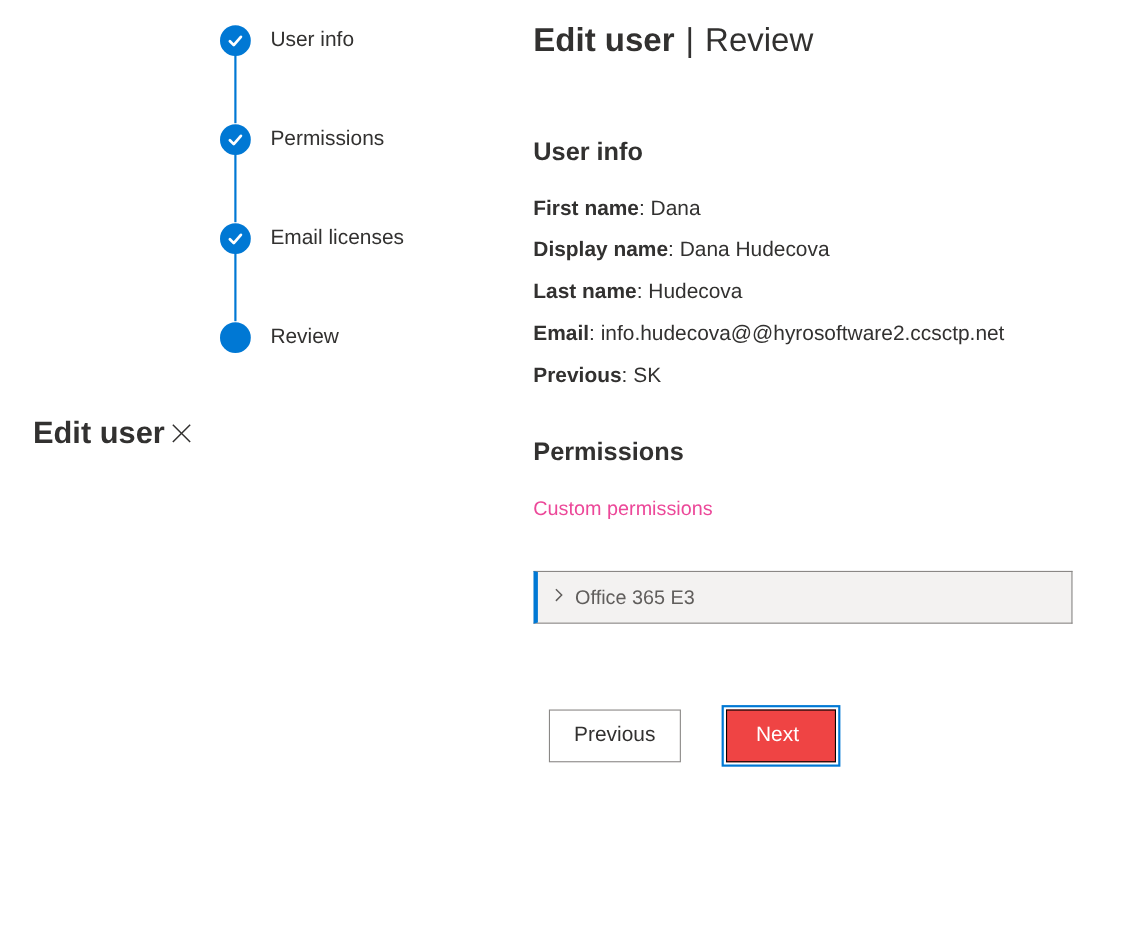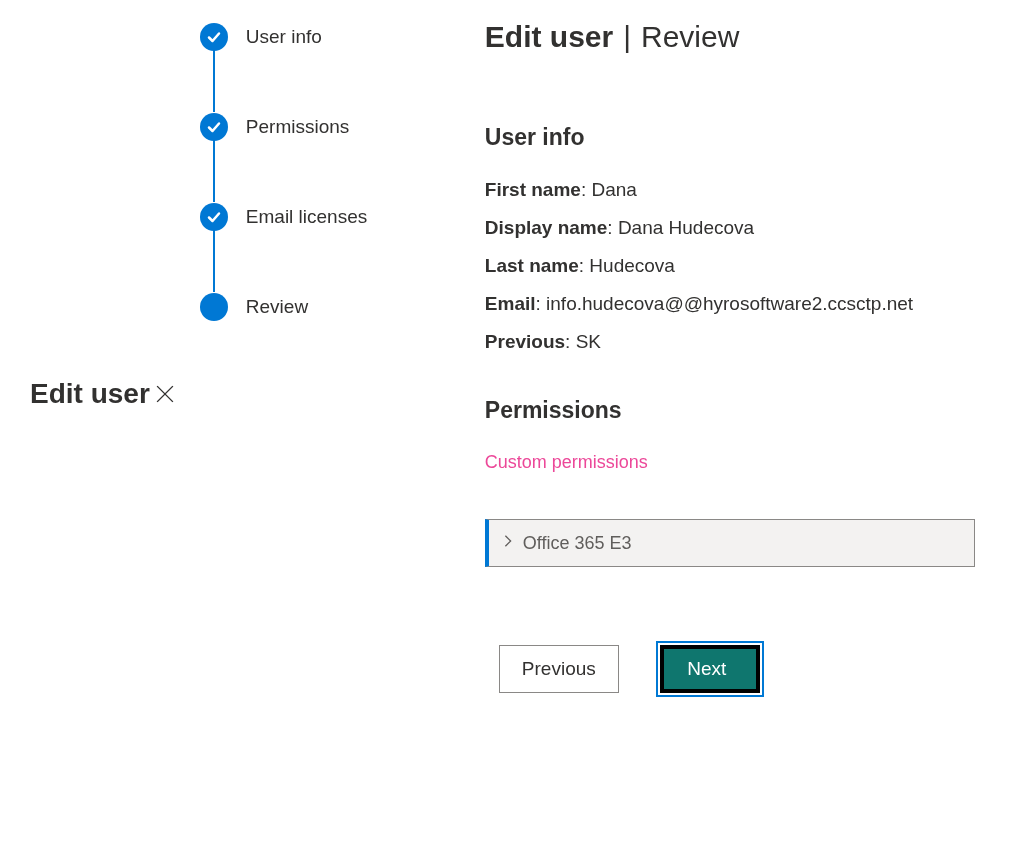--- a/index.html
+++ b/index.html
@@ -158,22 +158,22 @@
       min-width: 120px;
       padding: 0 22px;
       font-size: 19px;
       border: 1px solid #8a8886;
       background: #fff;
       color: #323130;
       cursor: pointer;
       font-family: inherit;
     }
     .btn-primary {
-      background: #0f766e;
-      border: 4px solid #000000;
+      background: #ef4444;
+      border: 1px solid #000000;
       color: #fff;
       outline: 2px solid #0078d4;
       outline-offset: 2px;
       min-width: 100px;
       padding-left: 16px;
     }
   </style>
 </head>
 <body>
 

